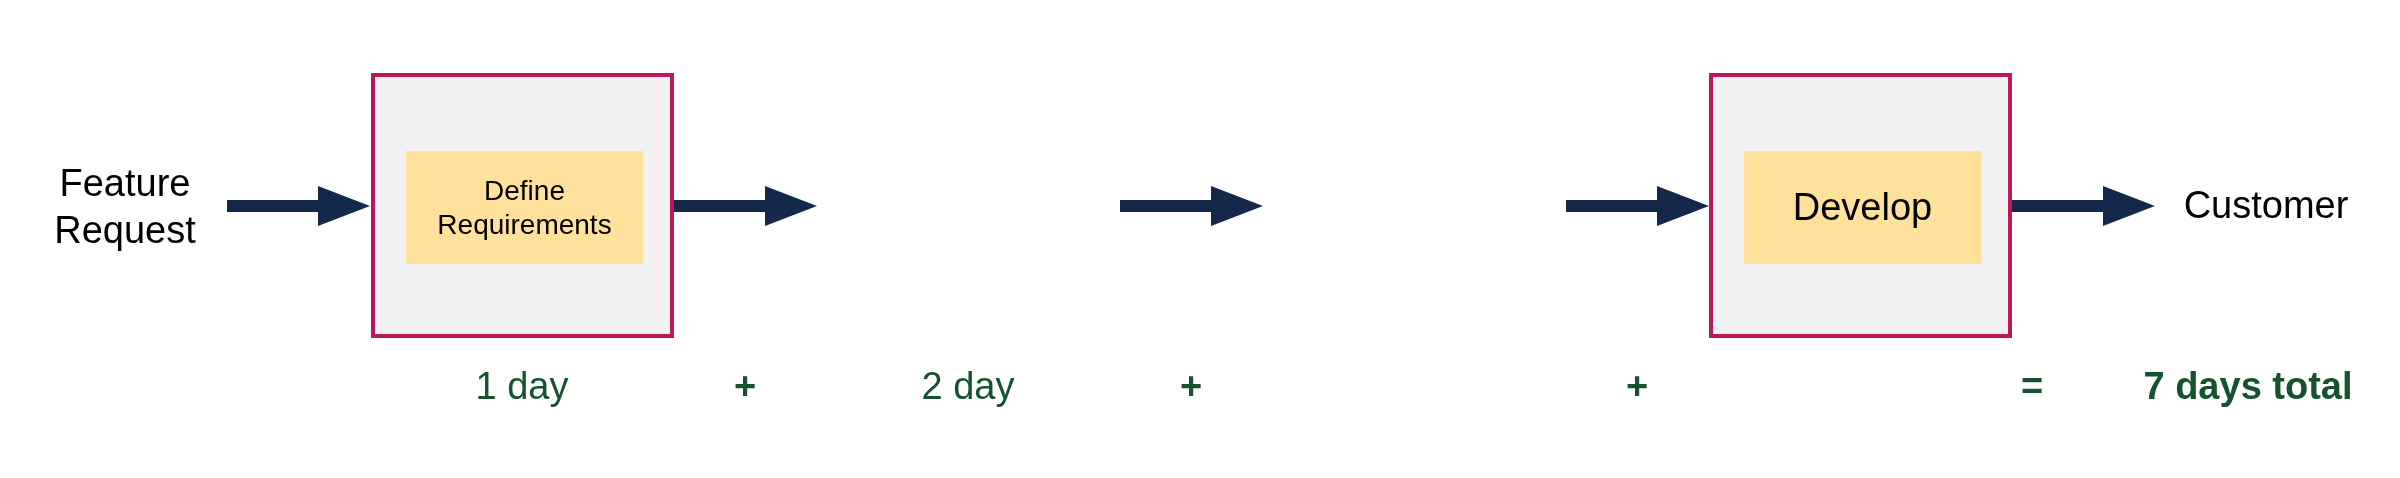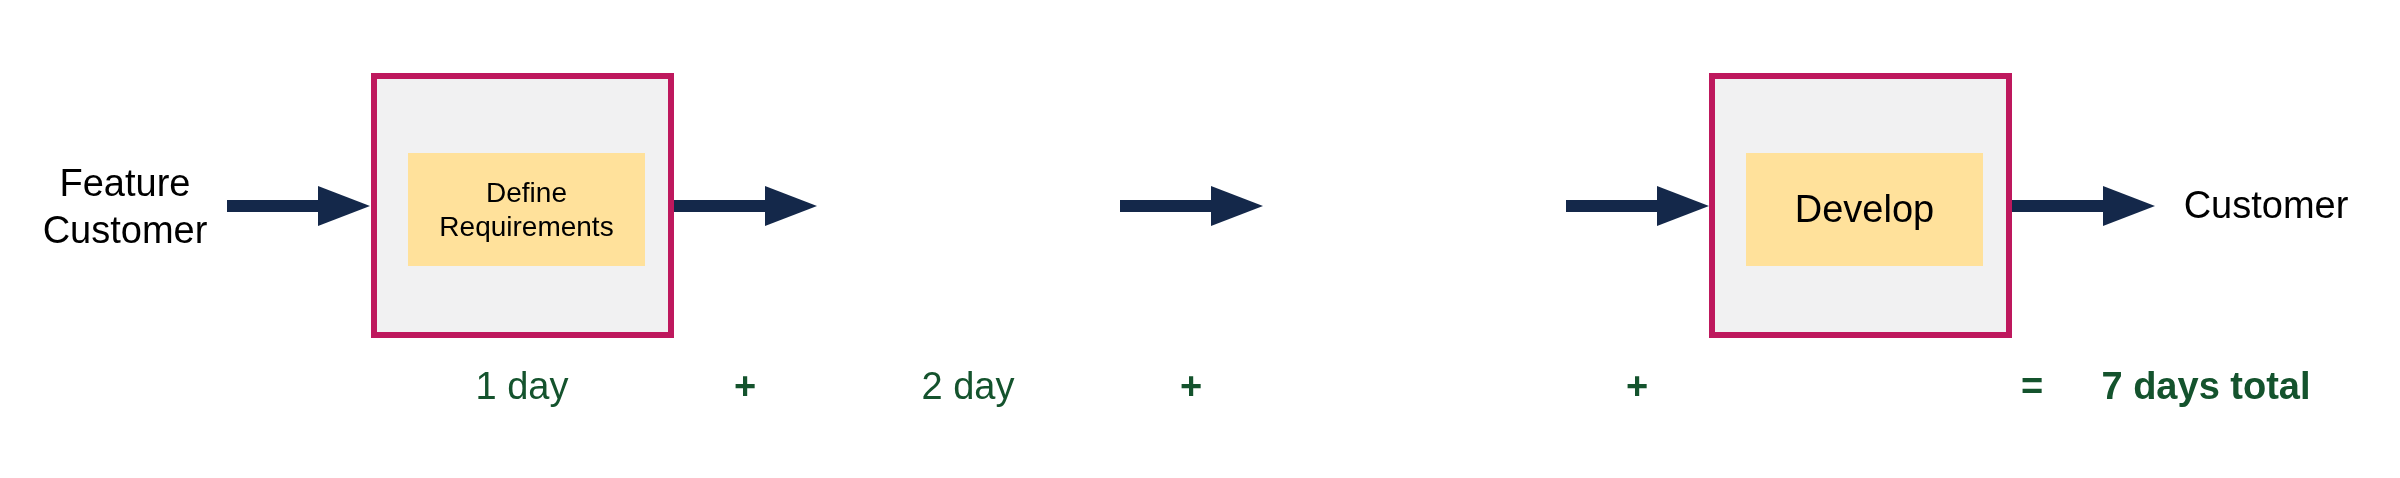--- a/index.html
+++ b/index.html
@@ -32,21 +32,21 @@
   .endpoint.sink   { left: 2168px; top: 182px; width: 196px; height: 48px; }
 
   
   .stage-box {
     position: absolute;
     top: 73px;
     width: 303px;
     height: 265px;
     box-sizing: border-box;
     background: #f1f1f2;
-    border: 6px solid #be185d;
+    border: 4px solid #be185d;
   }
   .stage-inner {
     position: absolute;
     left: 31px;
     top: 74px;
     width: 237px;
     height: 113px;
     background: #ffe19b;
     display: flex;
     align-items: center;
@@ -71,28 +71,28 @@
   .bottom-item {
     position: absolute;
     top: 365px;
     transform: translateX(-50%);
     white-space: nowrap;
     font-size: 38px;
     line-height: 42px;
     color: #14532d;
   }
   .bottom-item.op    { font-weight: 700; }
-  .bottom-item.total { font-weight: 700; }
+  .bottom-item.total { font-weight: 700; margin-left: 42px; }
 </style>
 </head>
 <body>
 
 <div class="canvas">
 
-  <div class="endpoint source">Feature Customer</div>
+  <div class="endpoint source">Feature Request</div>
 
   <svg class="arrow" style="left:227px" viewBox="0 0 143 40" preserveAspectRatio="none">
     <rect x="0" y="14" width="96" height="12" fill="#14284a"></rect>
     <polygon points="91,0 143,20 91,40" fill="#14284a"></polygon>
   </svg>
 
   <div class="stage-box" style="left:371px">
     <div class="stage-inner sm">Define Requirements</div>
   </div>
 

